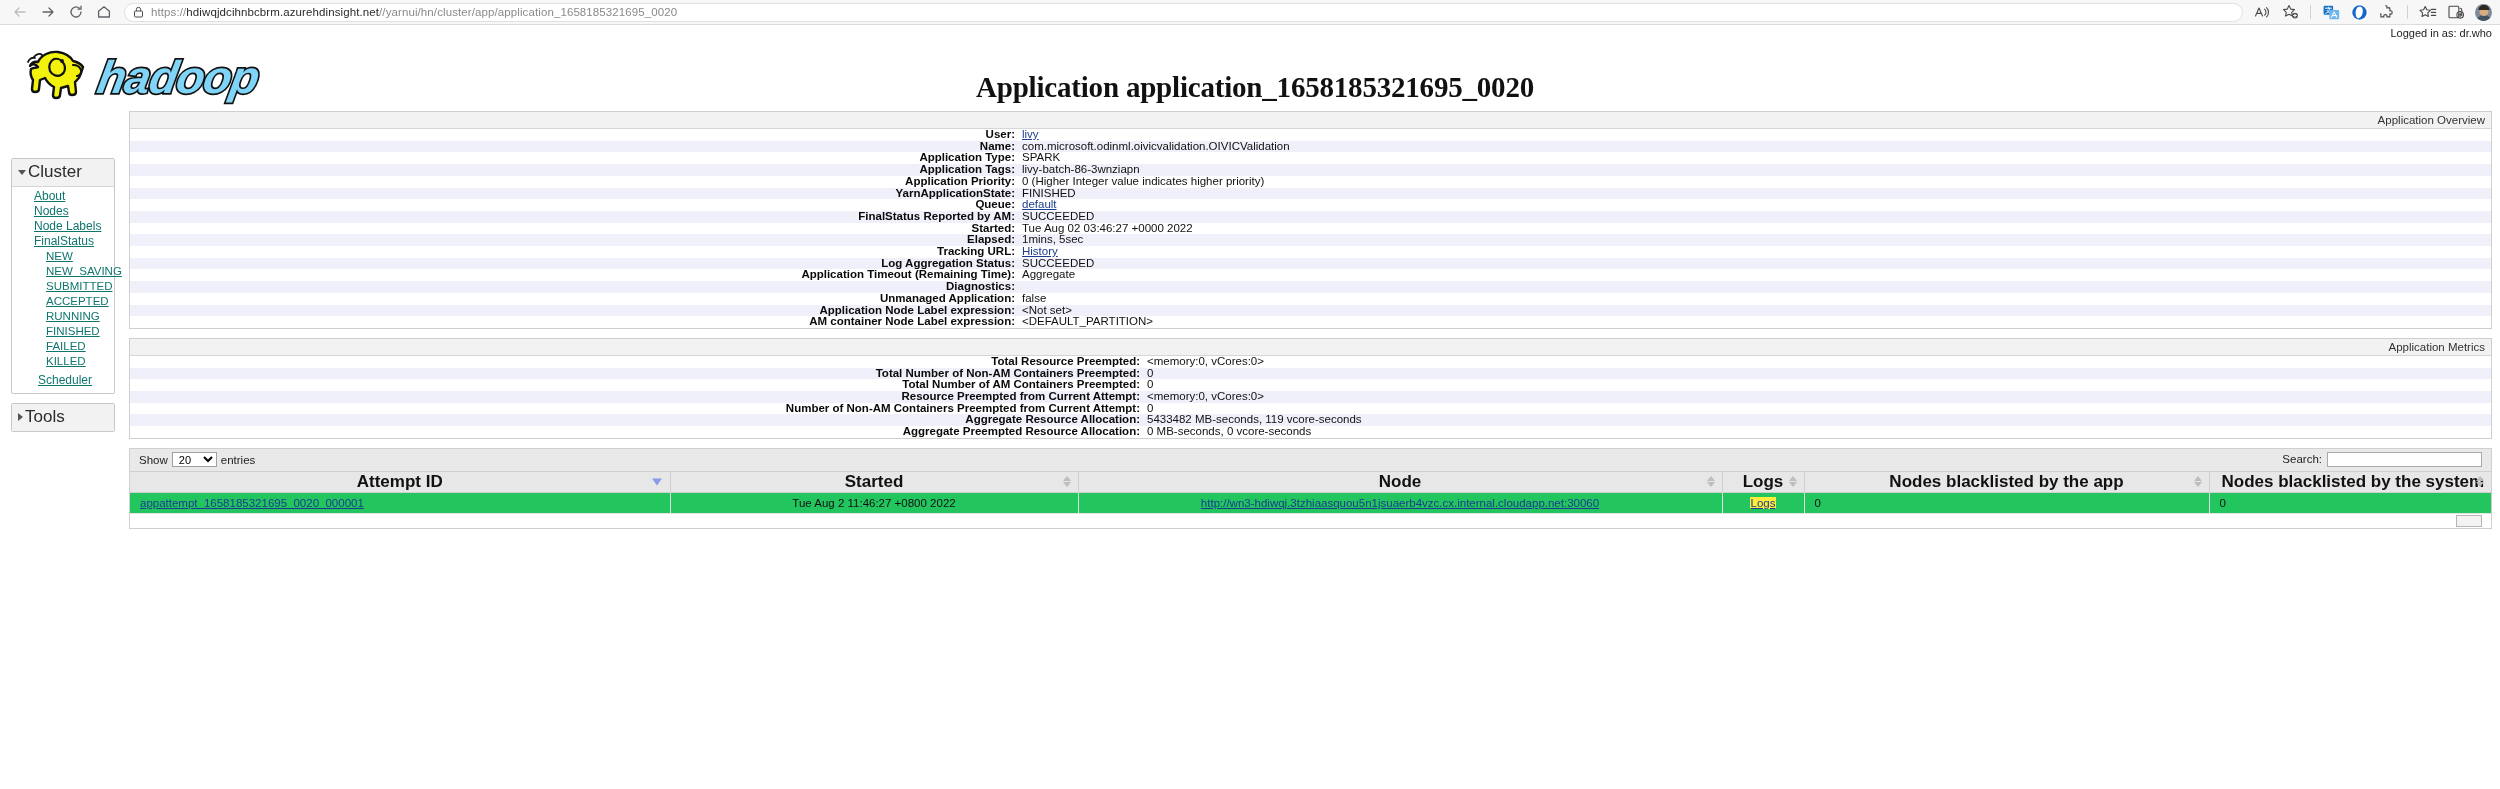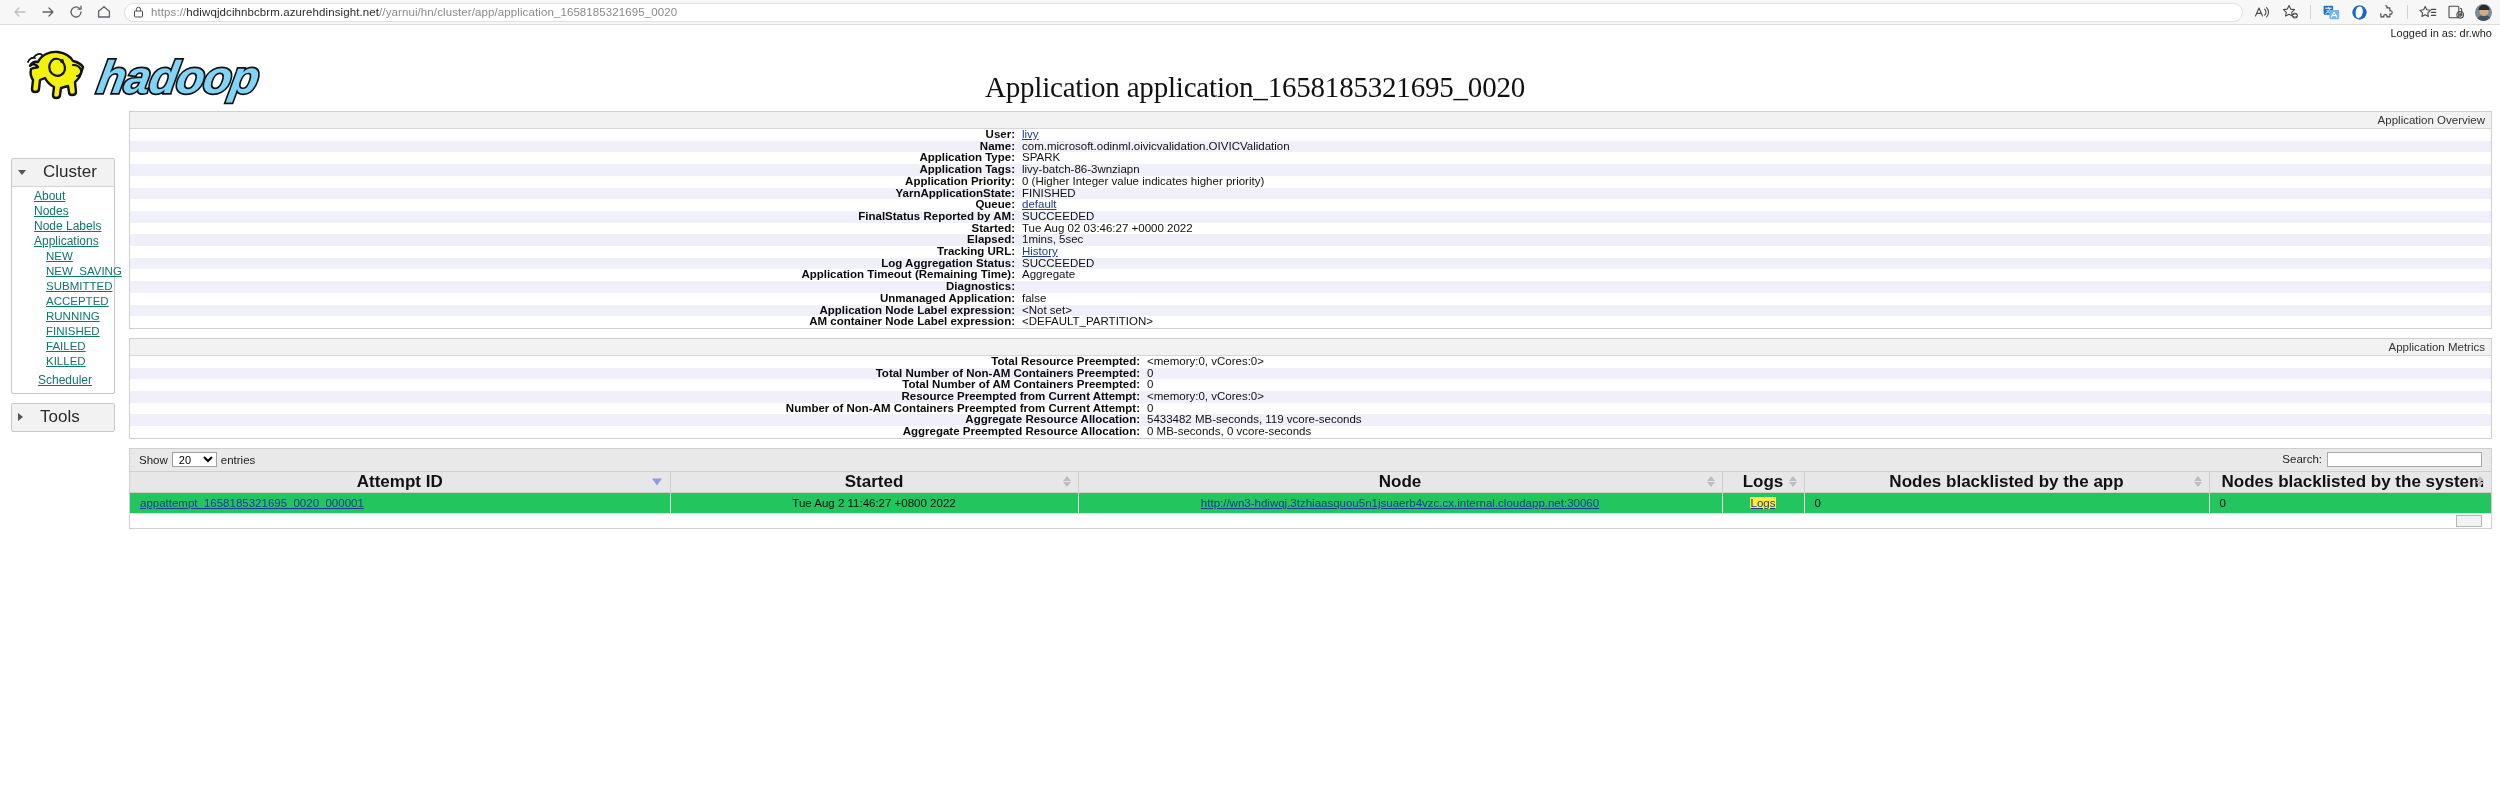--- a/index.html
+++ b/index.html
@@ -79,41 +79,41 @@
   
   #logged-in {
     position:absolute; right:8px; top:2px;
     font-size:11px; color:#222;
   }
 
   
   #page-title {
     position:absolute; left:210px; top:46px; width:2090px;
     text-align:center;
-    font-size:29px; font-weight:normal; color:#111;
+    font-size:29px; font-weight:bold; color:#111;
     font-family:"Liberation Serif", serif;
     letter-spacing:-.2px;
   }
 
   
   #sidebar { position:absolute; left:11px; top:133px; width:104px; }
   .panel {
     border:1px solid #c8c8c8;
     background:#fff;
     border-radius:2px;
     margin-bottom:9px;
   }
   .panel-head {
     background:#f2f2f2;
     border-bottom:1px solid #d6d6d6;
     padding:3px 6px 4px 6px;
     font-size:17px;
     color:#2b2b2b;
     font-family:"Liberation Sans", sans-serif;
-    display:flex; align-items:center; gap:17px;
+    display:flex; align-items:center; gap:2px;
   }
   .panel-head.collapsed { border-bottom:none; }
   .caret-down {
     width:0;height:0;border-left:4px solid transparent;border-right:4px solid transparent;
     border-top:5px solid #555; display:inline-block;
   }
   .caret-right {
     width:0;height:0;border-top:4px solid transparent;border-bottom:4px solid transparent;
     border-left:5px solid #555; display:inline-block;
   }
@@ -360,21 +360,21 @@
   <div id="sidebar">
     <div class="panel">
       <div class="panel-head">
         <span class="caret-down"></span>
         <span>Cluster</span>
       </div>
       <div class="panel-body">
         <a class="nav-link" href="#">About</a>
         <a class="nav-link" href="#">Nodes</a>
         <a class="nav-link" href="#">Node Labels</a>
-        <a class="nav-link" href="#">Applications</a>
+        <a class="nav-link" href="#">FinalStatus</a>
 
         <a class="nav-link sub" href="#">NEW</a>
         <a class="nav-link sub" href="#">NEW_SAVING</a>
         <a class="nav-link sub" href="#">SUBMITTED</a>
         <a class="nav-link sub" href="#">ACCEPTED</a>
         <a class="nav-link sub" href="#">RUNNING</a>
         <a class="nav-link sub" href="#">FINISHED</a>
         <a class="nav-link sub" href="#">FAILED</a>
         <a class="nav-link sub" href="#">KILLED</a>
 

